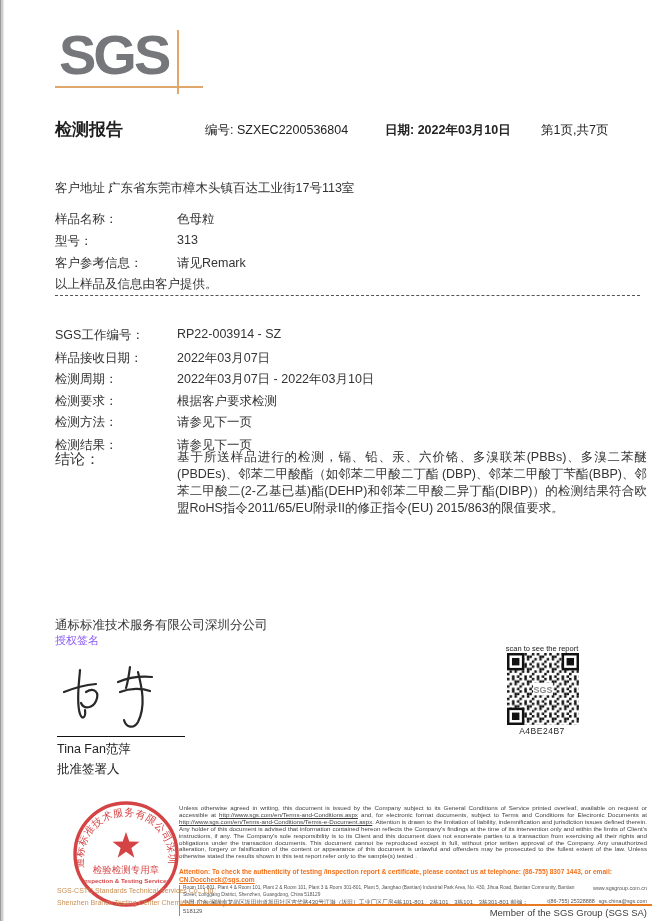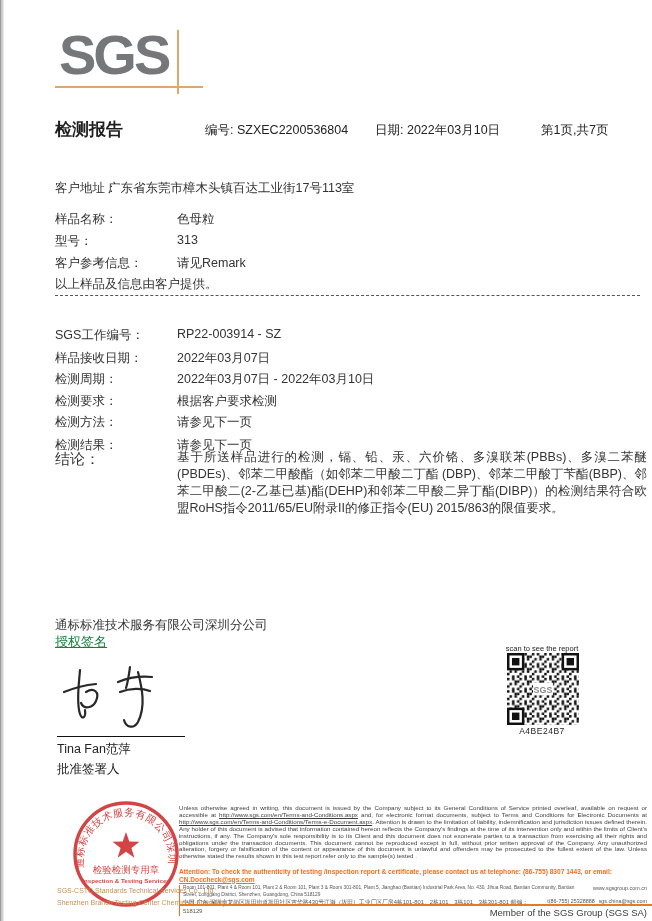--- a/index.html
+++ b/index.html
@@ -9,36 +9,36 @@
         background:linear-gradient(to right,#9a9a9a 0 1px,#cdcdcd 1px 3px,#e8e8e8 3px 4px);}
   
   .logo-box{position:absolute;left:55px;top:22px;width:160px;height:78px;}
   .logo-txt{position:absolute;left:4px;top:0px;font-size:56px;font-weight:bold;
             color:#76777a;letter-spacing:-3px;font-family:"Liberation Sans",sans-serif;}
   .hline{position:absolute;left:55px;top:86px;width:148px;height:2px;background:#dfa76b;}
   .vline{position:absolute;left:177px;top:30px;width:2px;height:64px;background:#dfa76b;}
   .title-row{position:absolute;left:0;top:118px;width:652px;height:22px;}
   .doc-title{position:absolute;left:55px;top:0;font-size:17px;font-weight:bold;color:#1d1d1d;}
   .hnum{position:absolute;left:205px;top:4px;font-size:12.5px;color:#222;}
-  .hdate{position:absolute;left:375px;top:4px;font-size:12.5px;color:#222;}
+  .hdate{position:absolute;left:385px;top:4px;font-size:12.5px;color:#222;font-weight:bold;}
   .hpage{position:absolute;left:541px;top:4px;font-size:12.5px;color:#222;}
   
   .row{position:absolute;left:0;width:652px;height:18px;font-size:12.5px;color:#333;}
   .lbl{position:absolute;left:55px;white-space:nowrap;}
   .v1{position:absolute;left:108px;white-space:nowrap;}
   .v2{position:absolute;left:177px;white-space:nowrap;text-align:center;}
   .note{position:absolute;left:55px;top:276px;font-size:12.5px;color:#333;font-family:Liberation Mono, monospace;}
   .dash{position:absolute;left:55px;top:295px;width:585px;border-top:1px dashed #555;}
   
   .concl-lbl{position:absolute;left:55px;top:450px;font-size:15px;}
   .concl{position:absolute;left:177px;top:449px;width:470px;font-size:12.5px;
          line-height:17px;color:#333;text-align:justify;}
   
   .sig-company{position:absolute;left:55px;top:617px;font-size:12.5px;color:#333;}
-  .sig-auth{position:absolute;left:55px;top:633px;font-size:13px;color:#15803d;text-decoration:underline;}
+  .sig-auth{position:absolute;left:55px;top:633px;font-size:11px;color:#8b5cf6;}
   .sig-svg{position:absolute;left:58px;top:660px;}
   .sig-line{position:absolute;left:57px;top:736px;width:128px;border-top:1.6px solid #111;}
   .sig-name{position:absolute;left:57px;top:741px;font-size:12.5px;color:#222;}
   .sig-title{position:absolute;left:57px;top:761px;font-size:12.5px;color:#222;text-align:right;}
   
   .qr-cap{position:absolute;left:494px;top:644px;width:96px;text-align:center;
           font-size:7.5px;color:#222;}
   .qr-svg{position:absolute;left:507px;top:653px;}
   .qr-code{position:absolute;left:494px;top:726px;width:96px;text-align:center;
            font-size:8.5px;color:#222;letter-spacing:.5px;}

